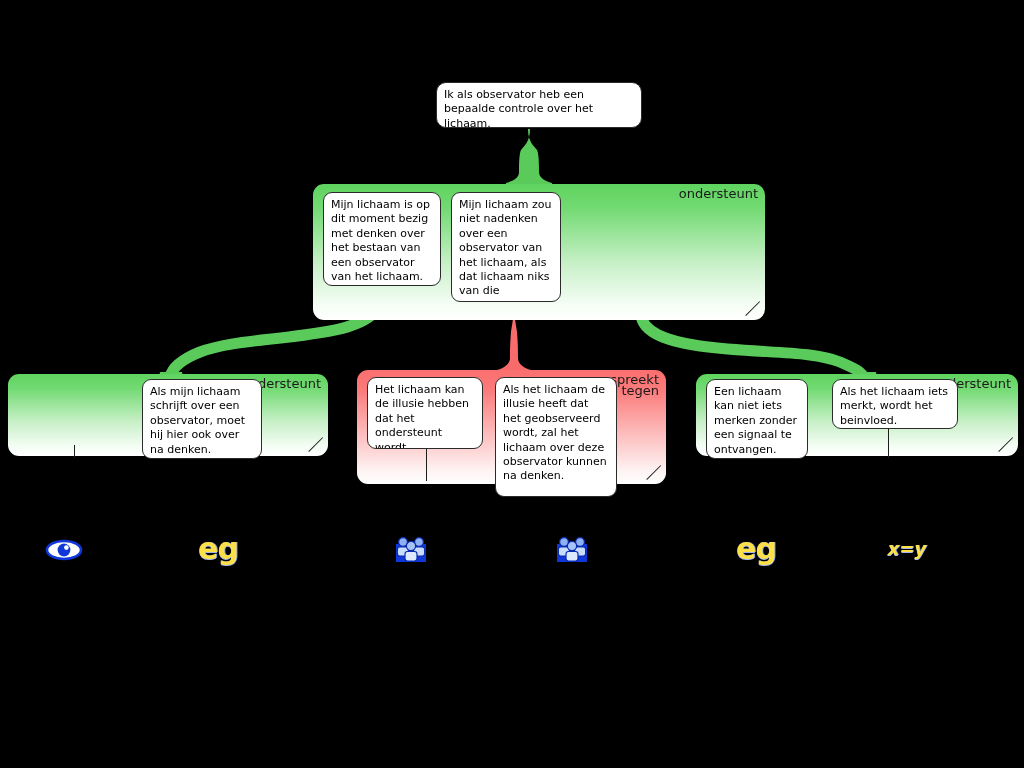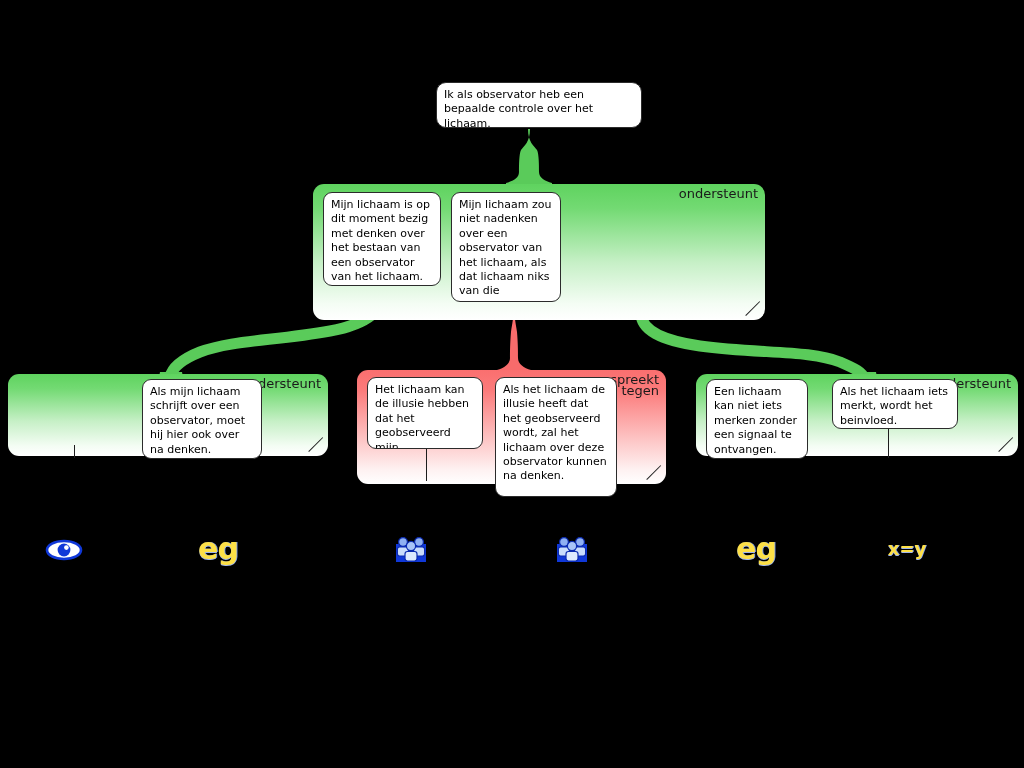--- a/index.html
+++ b/index.html
@@ -221,21 +221,21 @@
   <div class="claim" style="left:142px; top:379px; width:120px; height:80px;">
     <span>Als mijn lichaam schrijft over een observator, moet hij hier ook over na denken.</span>
   </div>
 
   <div class="group oppose" style="left:357px; top:370px; width:309px; height:114px;">
     <div class="group-label">spreekt
 tegen</div>
     <div class="resize-handle"></div>
   </div>
   <div class="claim" style="left:367px; top:377px; width:116px; height:72px;">
-    <span>Het lichaam kan de illusie hebben dat het geobserveerd mijn.</span>
+    <span>Het lichaam kan de illusie hebben dat het ondersteunt wordt.</span>
   </div>
   <div class="stub" style="left:426px; top:449px; height:32px;"></div>
   <div class="claim" style="left:495px; top:377px; width:122px; height:120px;">
     <span>Als het lichaam de illusie heeft dat het geobserveerd wordt, zal het lichaam over deze observator kunnen na denken.</span>
   </div>
 
   <div class="group support" style="left:696px; top:374px; width:322px; height:82px;">
     <div class="group-label">ondersteunt</div>
     <div class="resize-handle"></div>
   </div>
@@ -280,17 +280,17 @@
       <rect x="19.6" y="12" width="11" height="9" rx="2.2" fill="#c9dcfb" stroke="#0b2bb0" stroke-width="1.2"></rect>
       <circle cx="17" cy="11" r="4.6" fill="#a8c4f7" stroke="#0b2bb0" stroke-width="1.2"></circle>
       <rect x="11" y="16.5" width="12" height="9.5" rx="2.4" fill="#dde9fd" stroke="#0b2bb0" stroke-width="1.2"></rect>
     </svg>
   </div>
 
   <div class="icon-item" style="left:734px; top:532px; width:44px; height:34px;">
     <span class="icon-text eg">eg</span>
   </div>
 
-  <div class="icon-item" style="left:884px; top:537px; width:46px; height:24px;">
+  <div class="icon-item" style="left:884px; top:537px; width:46px; height:24px;font-style:italic;">
     <span class="icon-text xy">x=y</span>
   </div>
 
 </div>
 
 </body></html>

